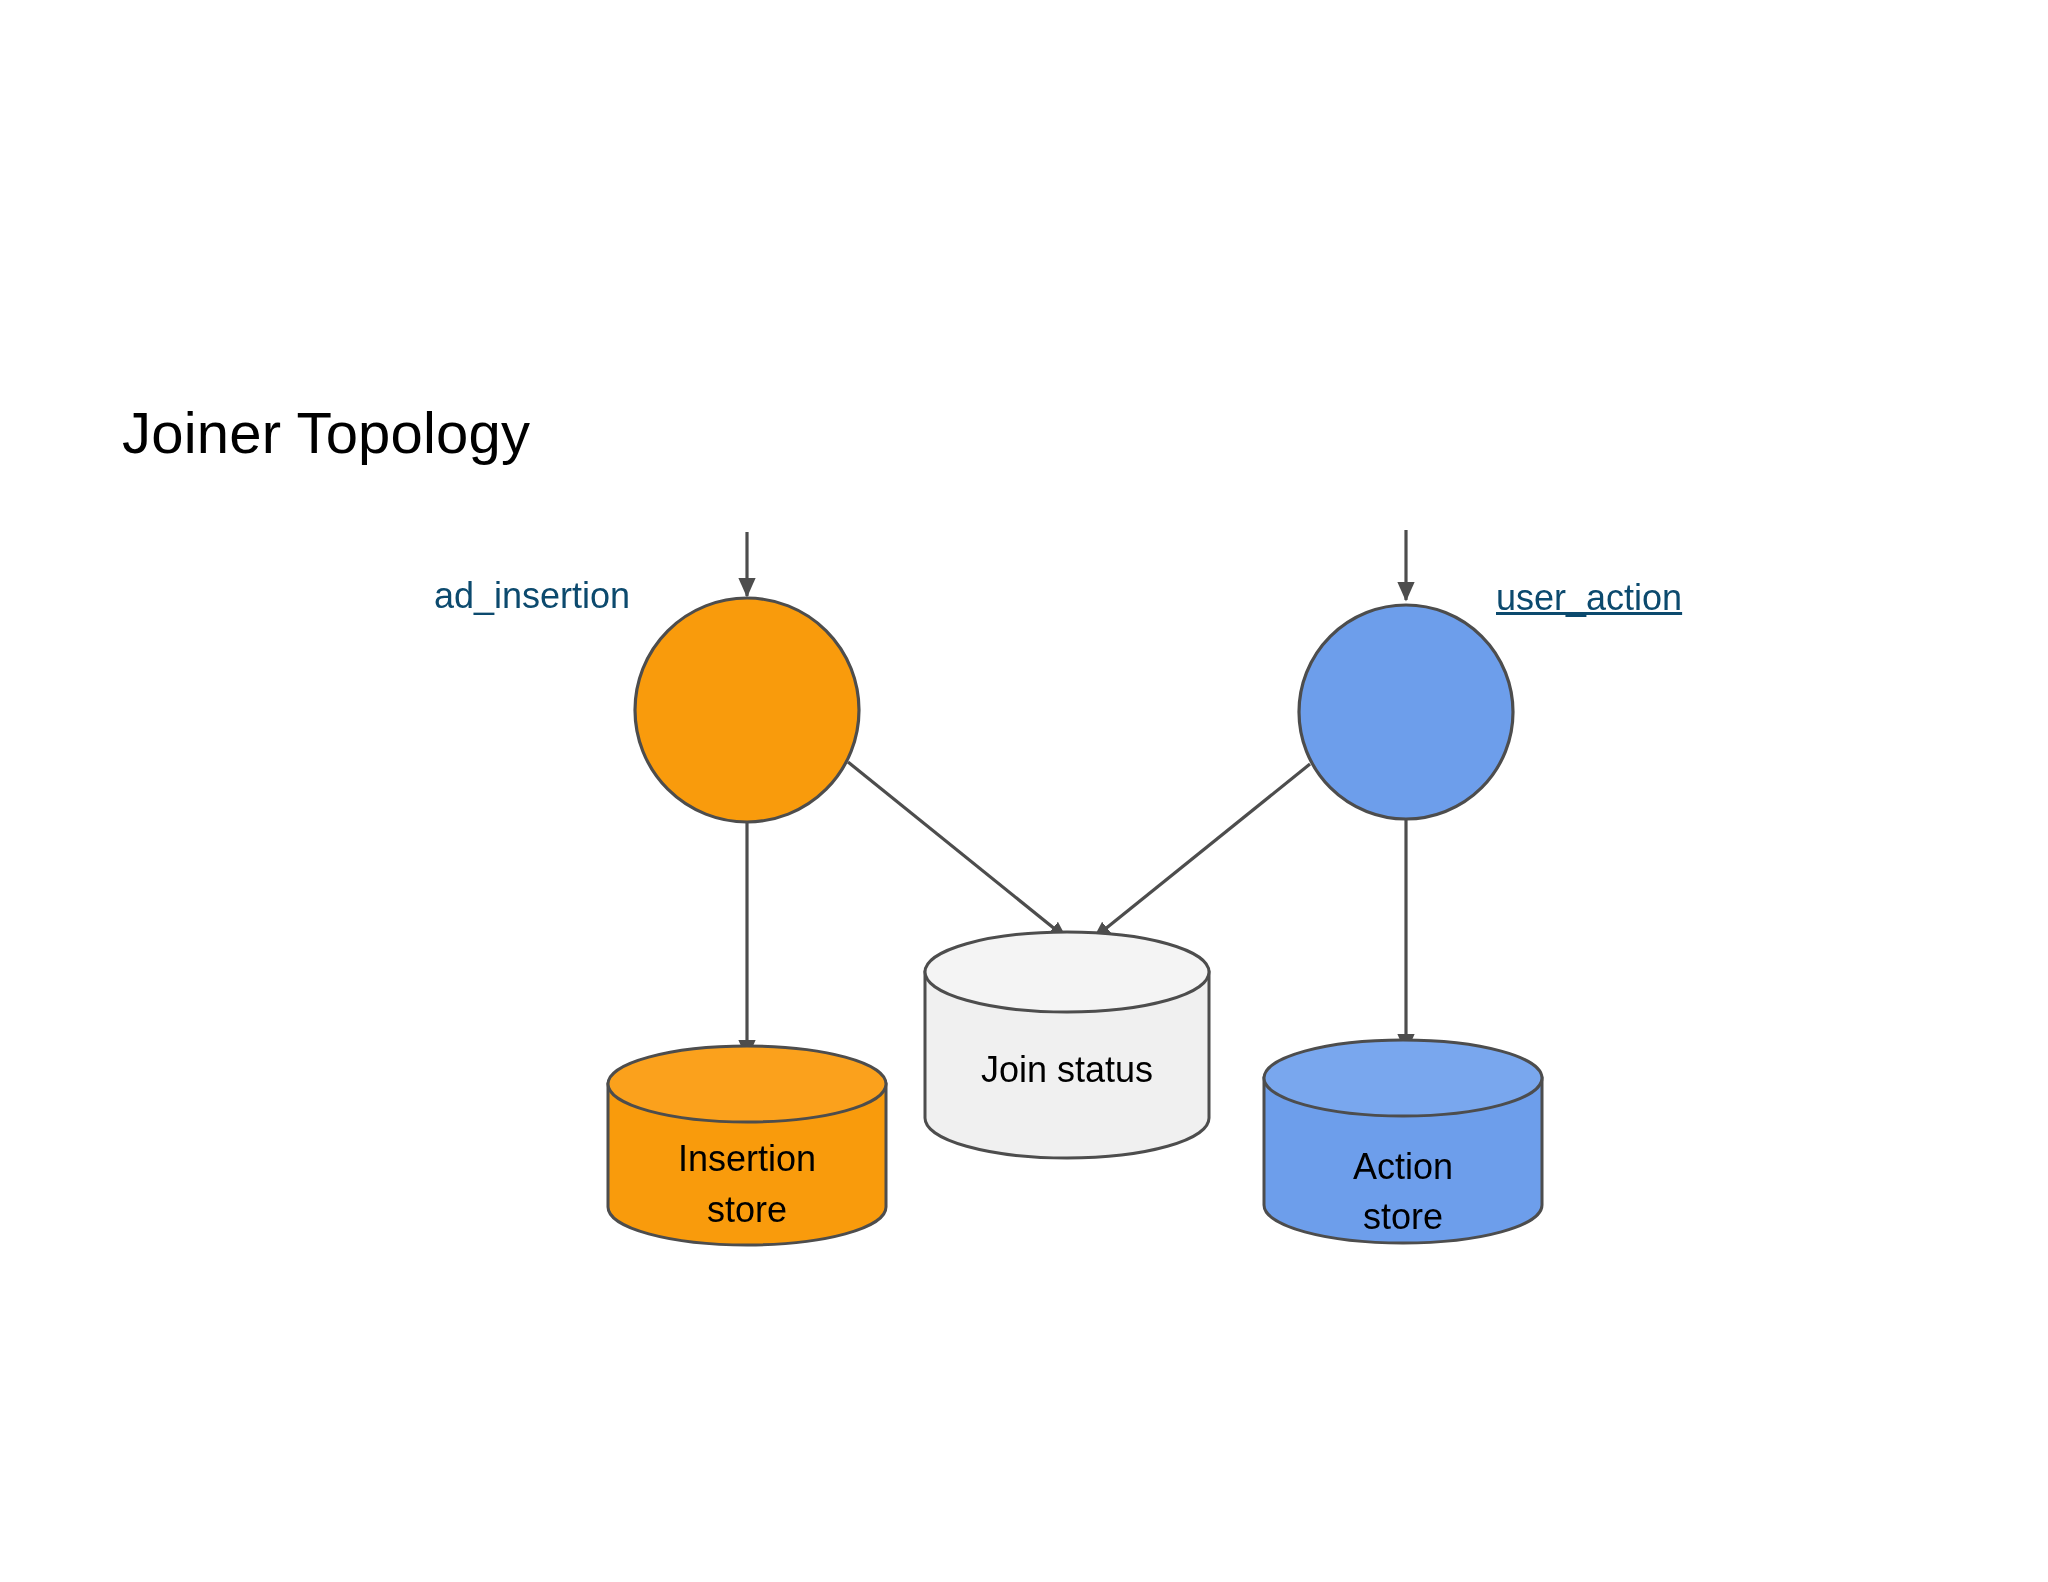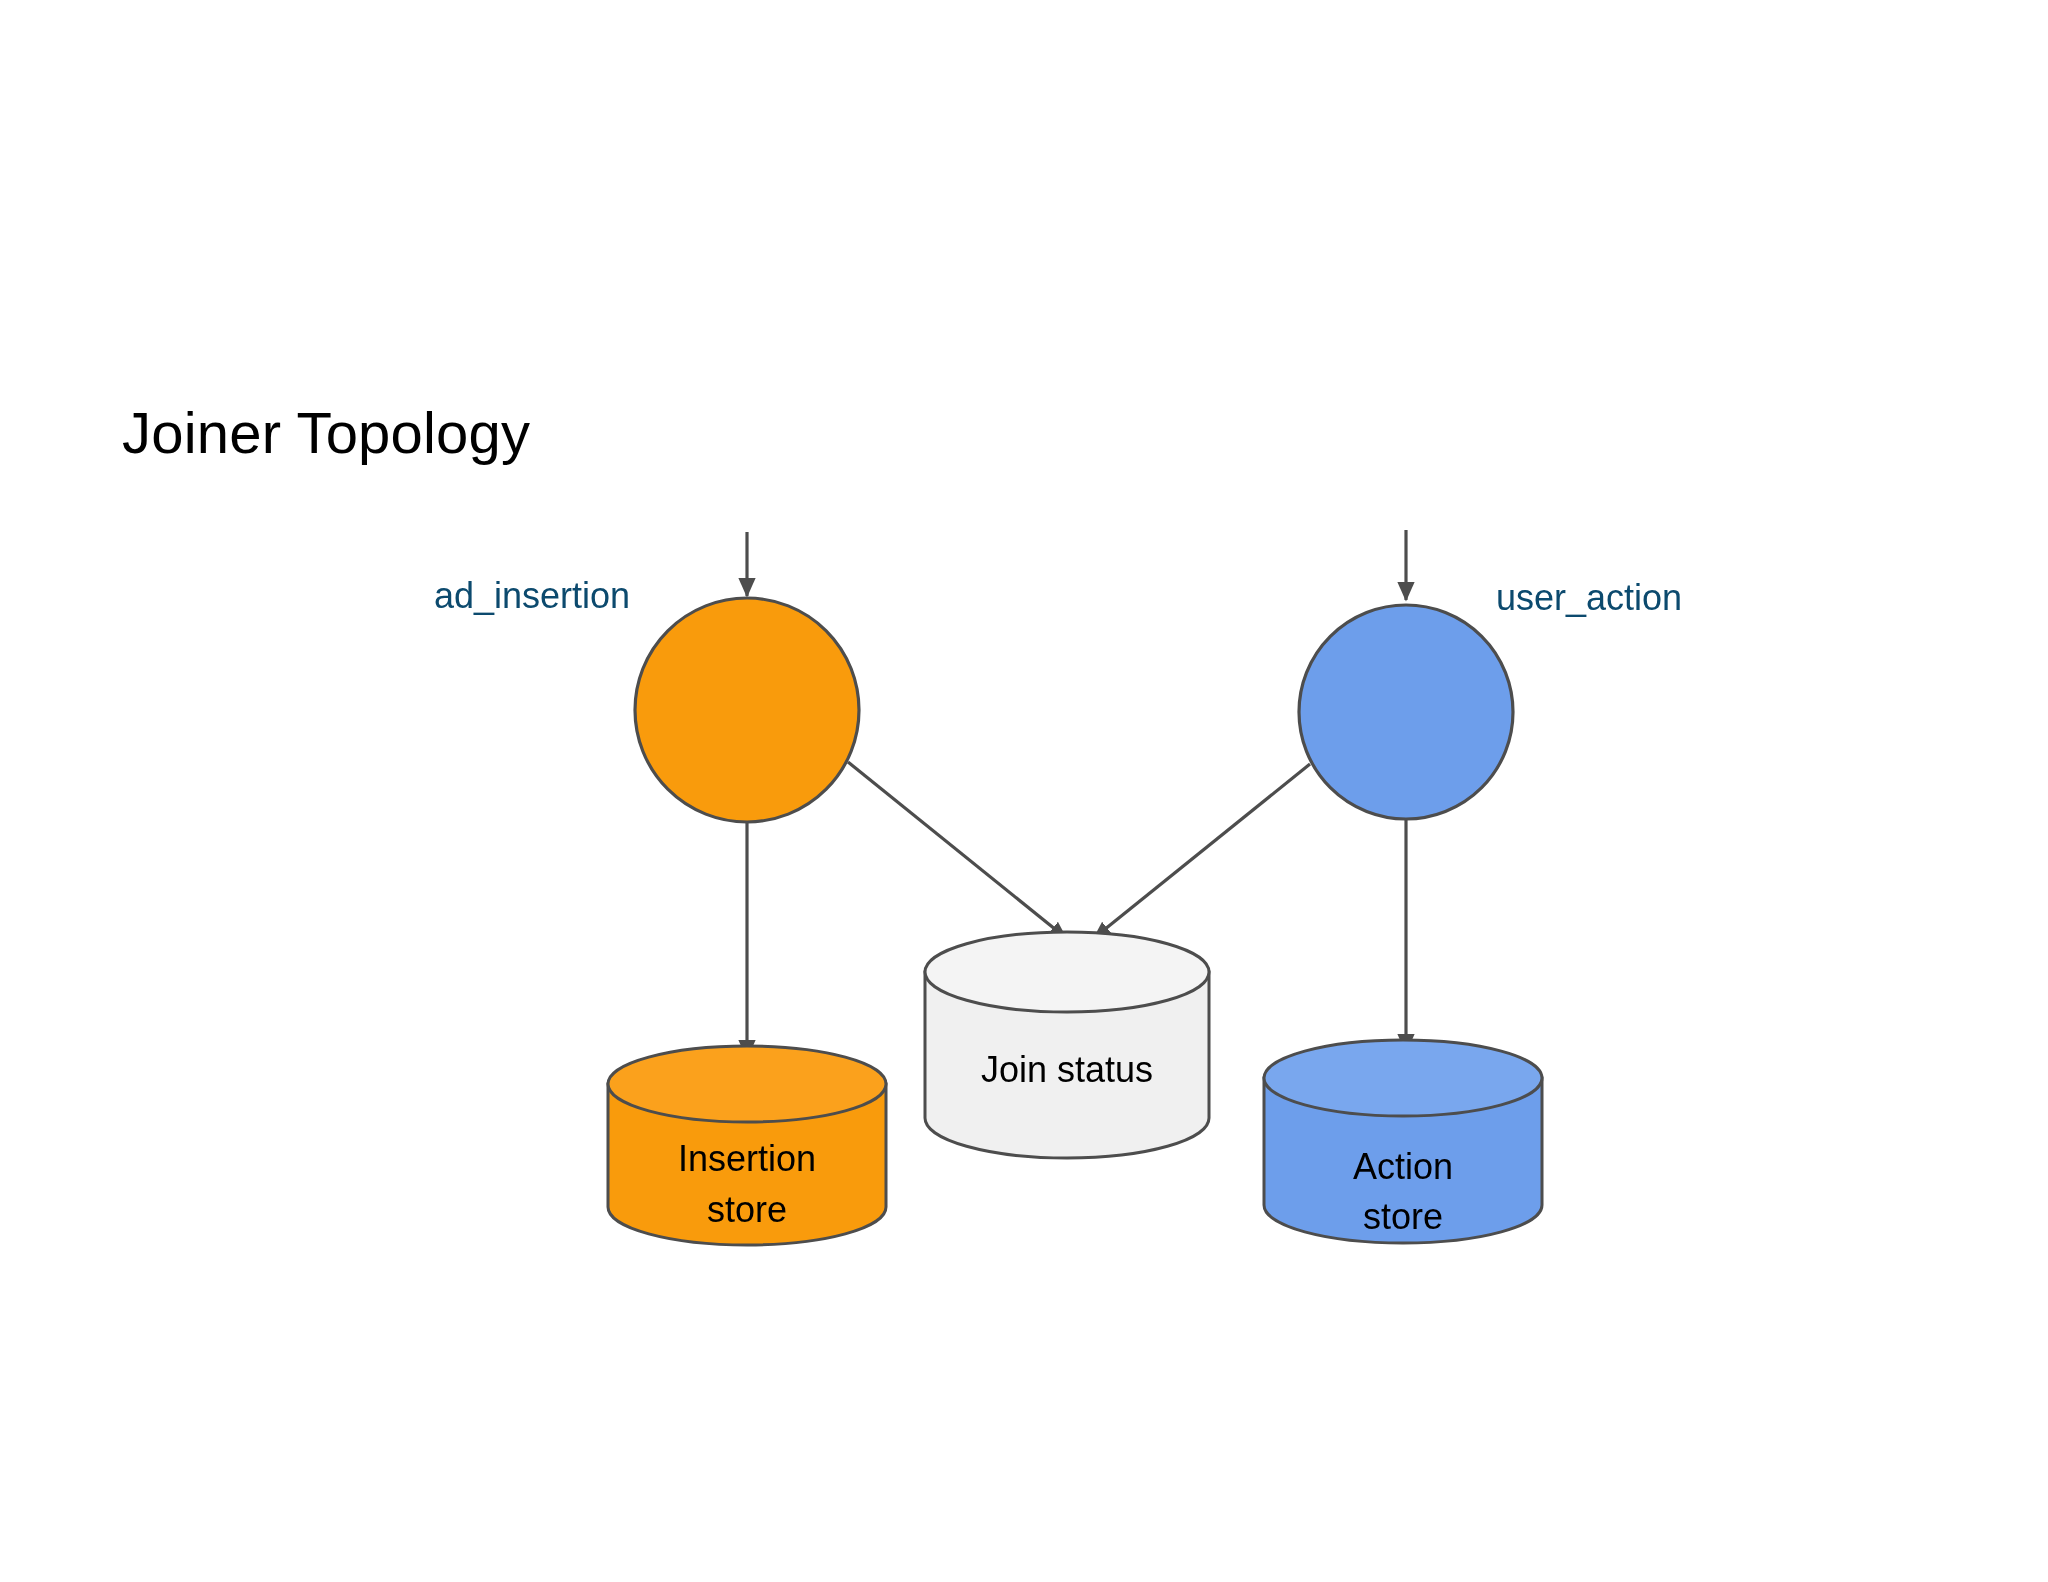--- a/index.html
+++ b/index.html
@@ -38,20 +38,21 @@
     white-space: nowrap;
     line-height: 1;
   }
   #label-ad-insertion {
     left: 434px;
     top: 578px;
   }
   #label-user-action {
     left: 1496px;
     top: 580px;
+    text-decoration: underline;
   }
   #topology-canvas {
     position: absolute;
     left: 0;
     top: 0;
     width: 2048px;
     height: 1582px;
   }
   .node-text {
     font-family: "Liberation Sans", sans-serif;

